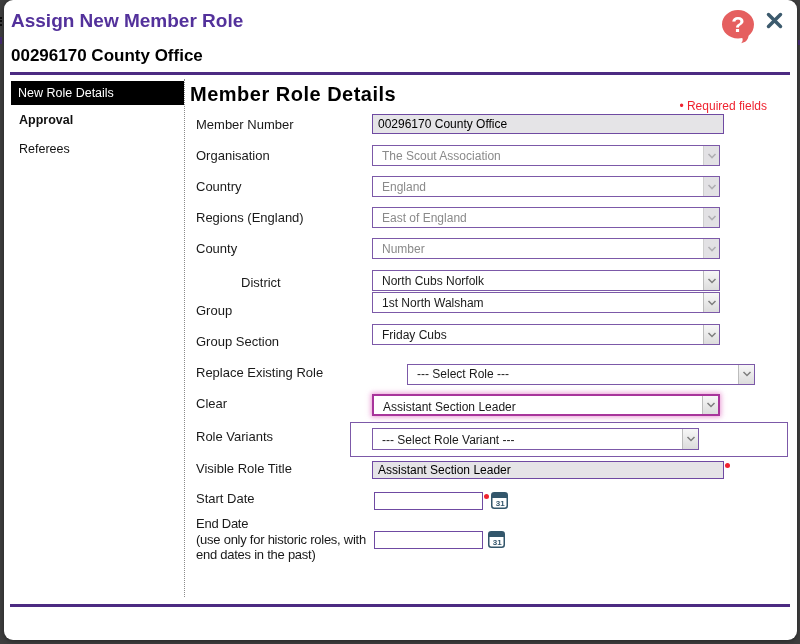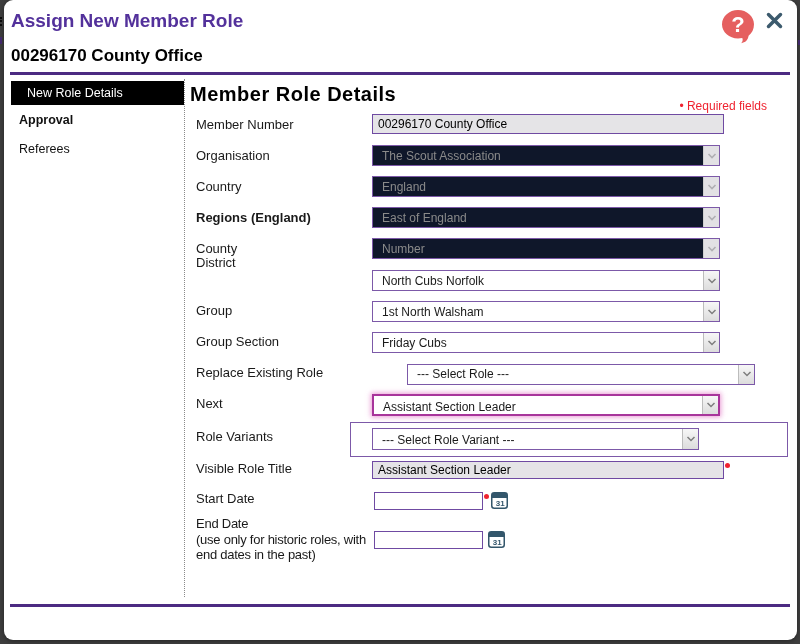--- a/index.html
+++ b/index.html
@@ -3,33 +3,33 @@
 <meta charset="utf-8">
 <style>
 html,body{margin:0;padding:0;}
 *{box-sizing:border-box;}
 .stage{position:relative;width:800px;height:644px;background:#3e3e3e;overflow:hidden;font-family:"Liberation Sans",sans-serif;}
 .dlg{position:absolute;left:4px;top:0;width:793px;height:640px;background:#fff;border-radius:9px;box-shadow:0 1px 5px rgba(0,0,0,0.4);}
 .title{position:absolute;left:11px;top:11px;font-size:19px;line-height:19px;font-weight:bold;color:#53319b;white-space:nowrap;}
 .subtitle{position:absolute;left:11px;top:47px;font-size:17px;line-height:17px;font-weight:bold;color:#000;white-space:nowrap;}
 .hr1{position:absolute;left:10px;top:71.5px;width:780px;height:3px;background:#4c2a82;}
 .hr2{position:absolute;left:10px;top:604px;width:780px;height:2.6px;background:#4c2a82;}
-.navsel{position:absolute;left:11px;top:81px;width:173px;height:24px;background:#000;color:#fff;font-size:12.5px;line-height:24px;padding-left:16px;}
+.navsel{position:absolute;left:11px;top:81px;width:173px;height:24px;background:#000;color:#fff;font-size:12.5px;line-height:24px;padding-left:7px;}
 .nav{position:absolute;left:19px;font-size:12.5px;line-height:13px;color:#111;}
 .dots{position:absolute;left:184px;top:79px;height:518px;width:1px;border-left:1px dotted #8a8a8a;}
 .h2{position:absolute;left:190px;top:85.5px;font-size:20px;line-height:16px;letter-spacing:0.5px;font-weight:bold;color:#000;white-space:nowrap;}
 .req{position:absolute;right:33px;top:100px;font-size:12px;line-height:12px;color:#ef2330;}
 .lbl{position:absolute;left:196px;font-size:13px;line-height:13px;color:#1a1a1a;white-space:nowrap;}
 .inp{position:absolute;left:372px;height:20px;width:352px;border:1px solid #6f4aa2;background:#fff;font-size:12px;color:#000;line-height:18px;padding-left:5px;white-space:nowrap;}
 .ro{background:#e5e4e7;}
 .sel{position:absolute;left:372px;height:21px;width:348px;border:1px solid #7c59a8;background:#fff;font-size:12px;color:#1a1a1a;}
 .sel span{position:absolute;left:9px;top:2.8px;white-space:nowrap;}
 .ab{position:absolute;top:0;right:0;width:16px;height:100%;background:linear-gradient(#f7f7f7,#dcdcdc);border-left:1px solid #bcbcbc;}
 .ab svg{position:absolute;left:3px;top:50%;margin-top:-4px;}
-.dis{background:#0f172a;color:#8a8a8a;}
+.dis{background:#ffffff;color:#8a8a8a;}
 .dis .ab{background:#e2e1e4;border-left-color:#cfcfcf;}
 .dot{position:absolute;width:5px;height:5px;border-radius:50%;background:#ef2330;}
 .btn{position:absolute;height:19px;border-radius:4px;font-size:13.5px;color:#111;text-align:center;line-height:15px;background:linear-gradient(#f2f2f2,#e3e3e3);margin-top:42px;}
 .btnb{top:610px;border:1.6px solid #3e85a8;}
 .btng{top:609.5px;border:1.6px solid #55a855;}
 .focus{border:2px solid #a8359b;box-shadow:0 0 5px 1px rgba(219,87,184,0.6);}
 .rvbox{position:absolute;left:350px;top:422px;width:438px;height:35px;border:1px solid #7c59a8;background:#fff;}
 </style>
 </head>
 <body>
@@ -75,81 +75,81 @@
 <div class="lbl" style="top:180px;">Country</div>
 <div class="sel dis" style="top:176px;">
       <span>England</span>
       <i class="ab">
         <svg width="10" height="8" viewBox="0 0 10 8">
           <path d="M1.5 2 L5 5.5 L8.5 2" stroke="#b0afb3" stroke-width="1.6" fill="none"></path>
         </svg>
       </i>
     </div>
 
-<div class="lbl" style="top:211px;font-weight:bold;">Regions (England)</div>
+<div class="lbl" style="top:211px;">Regions (England)</div>
 <div class="sel dis" style="top:207px;">
       <span>East of England</span>
       <i class="ab">
         <svg width="10" height="8" viewBox="0 0 10 8">
           <path d="M1.5 2 L5 5.5 L8.5 2" stroke="#b0afb3" stroke-width="1.6" fill="none"></path>
         </svg>
       </i>
     </div>
 
 <div class="lbl" style="top:242px;">County</div>
 <div class="sel dis" style="top:238px;">
       <span>Number</span>
       <i class="ab">
         <svg width="10" height="8" viewBox="0 0 10 8">
           <path d="M1.5 2 L5 5.5 L8.5 2" stroke="#b0afb3" stroke-width="1.6" fill="none"></path>
         </svg>
       </i>
     </div>
 
-<div class="lbl" style="top:256px;">District</div>
+<div class="lbl" style="top:276px;margin-left:45px;">District</div>
 <div class="sel" style="top:270px;">
       <span>North Cubs Norfolk</span>
       <i class="ab">
         <svg width="10" height="8" viewBox="0 0 10 8">
           <path d="M1.5 2 L5 5.5 L8.5 2" stroke="#7e7e7e" stroke-width="1.5" fill="none"></path>
         </svg>
       </i>
     </div>
 
 <div class="lbl" style="top:304px;">Group</div>
-<div class="sel" style="top:301px;text-align:center;">
+<div class="sel" style="top:292px;text-align:center;">
       <span>1st North Walsham</span>
       <i class="ab">
         <svg width="10" height="8" viewBox="0 0 10 8">
           <path d="M1.5 2 L5 5.5 L8.5 2" stroke="#7e7e7e" stroke-width="1.5" fill="none"></path>
         </svg>
       </i>
     </div>
 
 <div class="lbl" style="top:335px;">Group Section</div>
-<div class="sel" style="top:332px;">
+<div class="sel" style="top:324px;">
       <span>Friday Cubs</span>
       <i class="ab">
         <svg width="10" height="8" viewBox="0 0 10 8">
           <path d="M1.5 2 L5 5.5 L8.5 2" stroke="#7e7e7e" stroke-width="1.5" fill="none"></path>
         </svg>
       </i>
     </div>
 
 <div class="lbl" style="top:366px;">Replace Existing Role</div>
 <div class="sel" style="top:363.5px;margin-left:35px;">
       <span>--- Select Role ---</span>
       <i class="ab">
         <svg width="10" height="8" viewBox="0 0 10 8">
           <path d="M1.5 2 L5 5.5 L8.5 2" stroke="#7e7e7e" stroke-width="1.5" fill="none"></path>
         </svg>
       </i>
     </div>
 
-<div class="lbl" style="top:397px;">Next</div>
+<div class="lbl" style="top:397px;">Clear</div>
 <div class="sel focus" style="top:394px;height:22px;">
       <span style="top:4px;">Assistant Section Leader</span>
       <i class="ab">
         <svg width="10" height="8" viewBox="0 0 10 8">
           <path d="M1.5 2 L5 5.5 L8.5 2" stroke="#7e7e7e" stroke-width="1.5" fill="none"></path>
         </svg>
       </i>
     </div>
 
 <div class="lbl" style="top:430px;">Role Variants</div>

